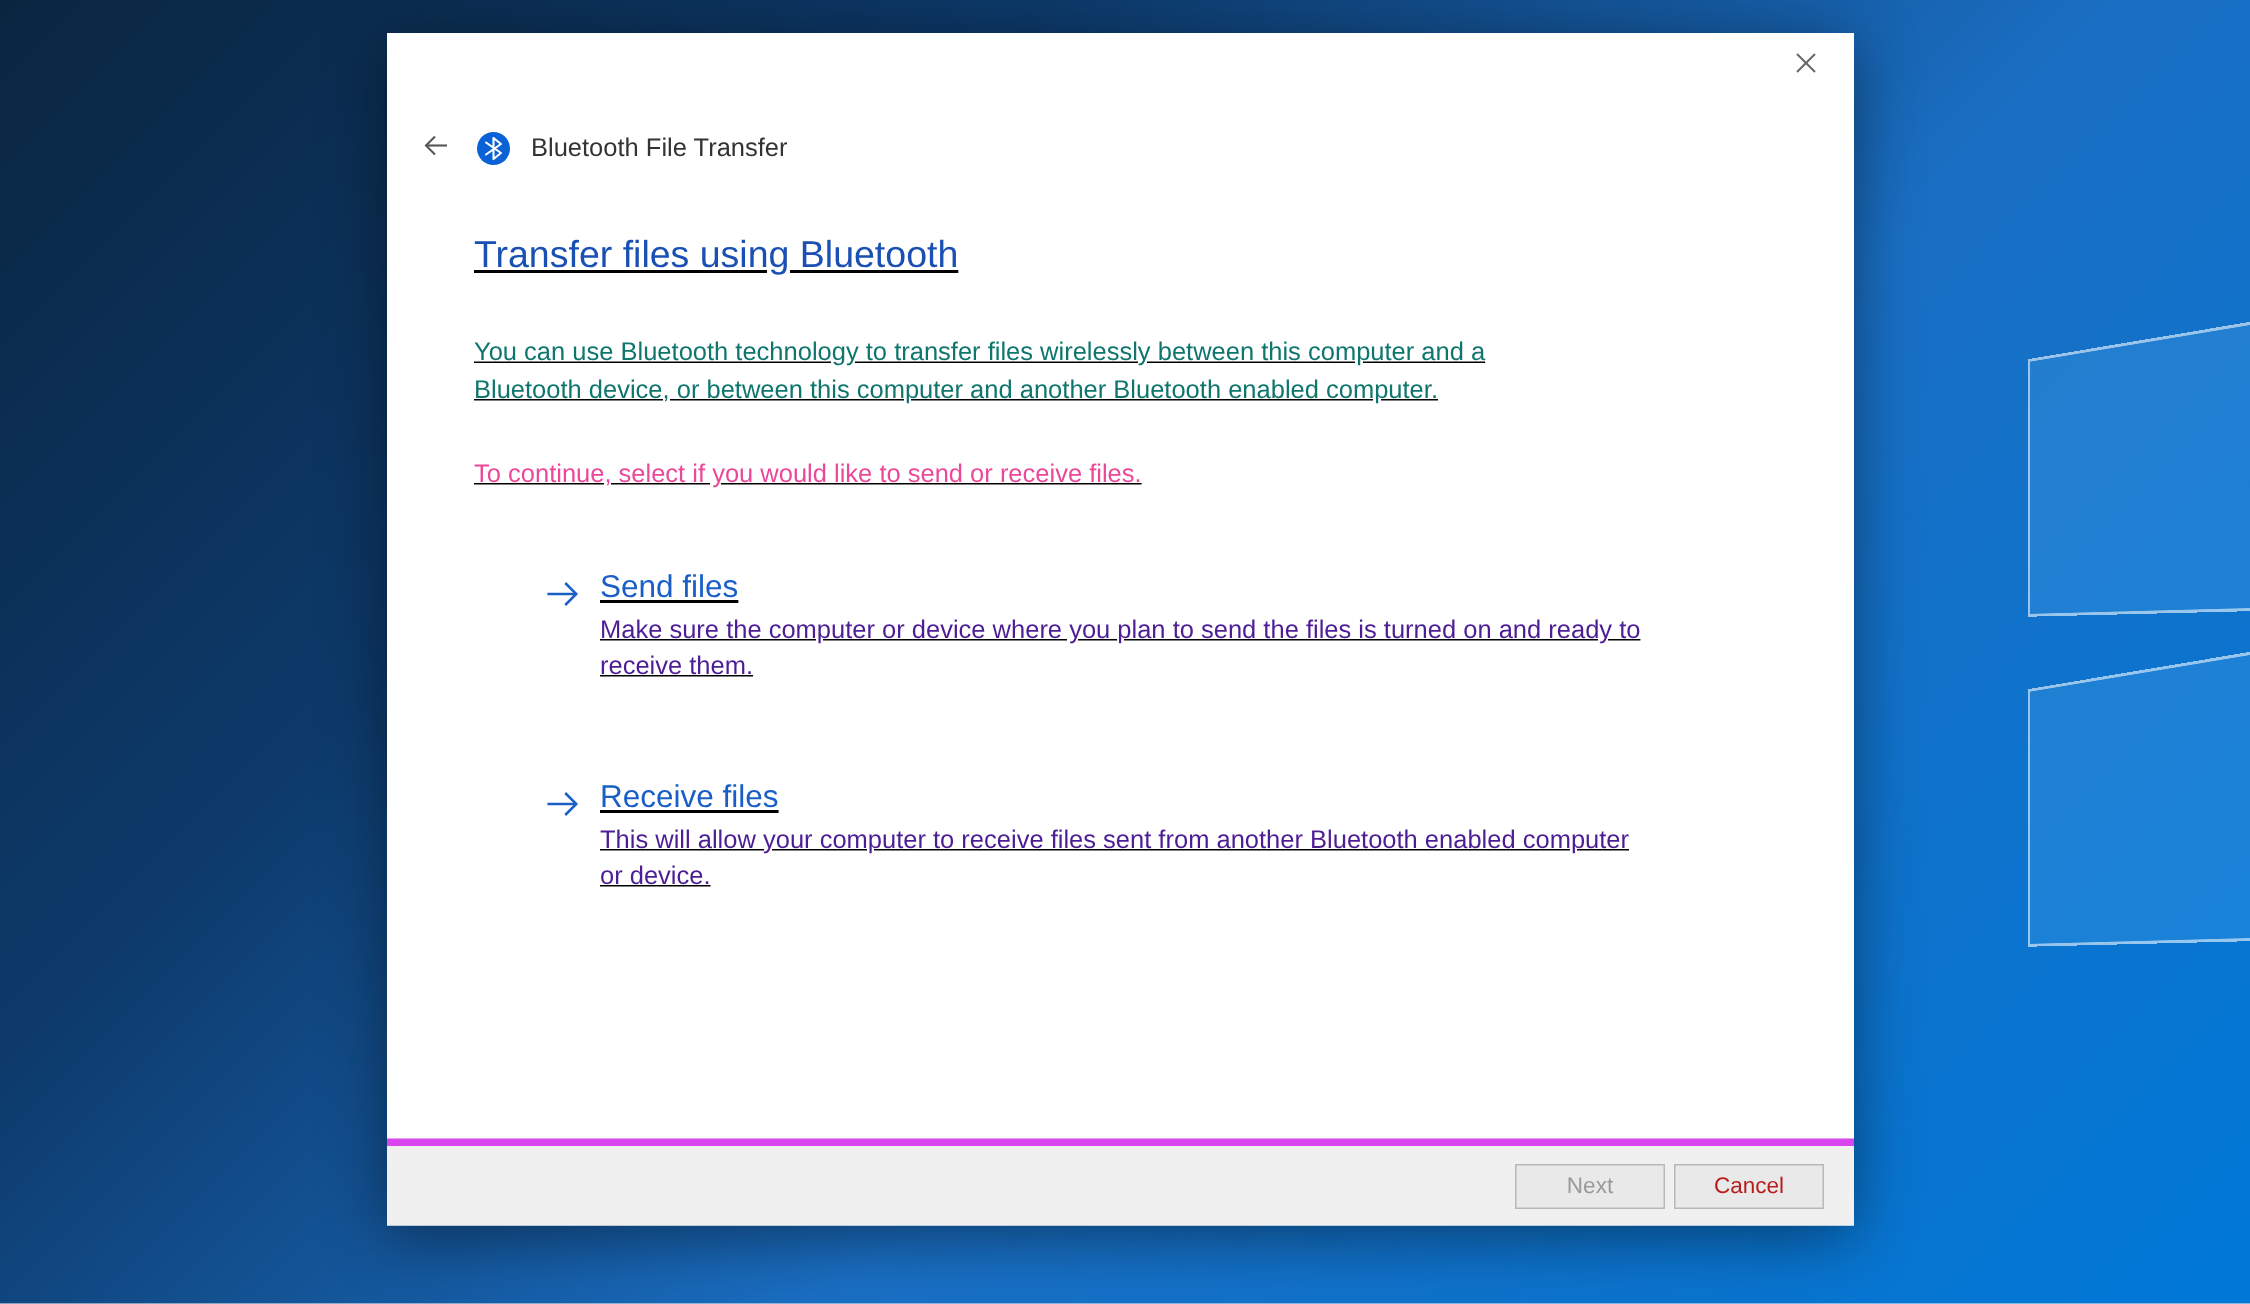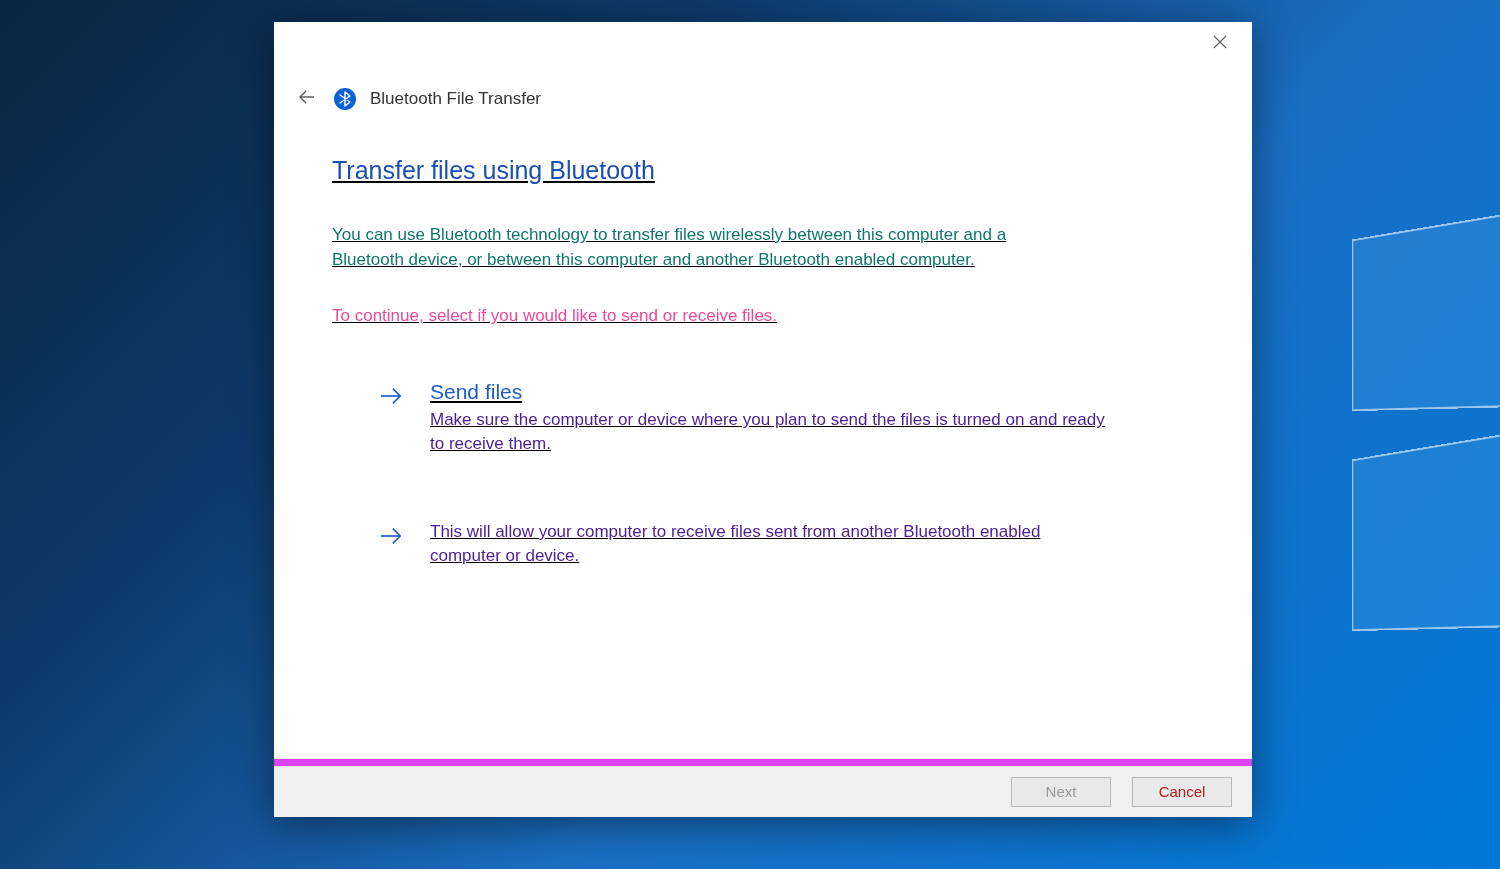--- a/index.html
+++ b/index.html
@@ -42,21 +42,20 @@
     .wizard {
       position: absolute;
       left: 258px;
       top: 22px;
       width: 978px;
       height: 795px;
       background: #ffffff;
       box-shadow: 0 8px 40px rgba(0,0,0,0.45);
       display: flex;
       flex-direction: column;
-      margin-left: 16px;
     }
     .titlebar {
       height: 44px;
       display: flex;
       justify-content: flex-end;
       align-items: center;
       padding-right: 12px;
     }
     .close-btn {
       width: 40px;
@@ -124,21 +123,21 @@
       max-width: 720px;
     }
     .continue-text {
       font-size: 17px;
       color: #ec4899;
       margin-bottom: 48px;
     }
 
     .option {
       display: flex;
-      gap: 28px;
+      gap: 14px;
       padding: 6px 0 6px 48px;
       margin-bottom: 52px;
       cursor: pointer;
       max-width: 780px;
     }
     .option-arrow {
       color: #1a5fc7;
       flex-shrink: 0;
       margin-top: 6px;
     }
@@ -152,25 +151,25 @@
     }
     .option-desc {
       font-size: 17px;
       line-height: 1.4;
       color: #4c1d95;
     }
 
     .footer {
       height: 58px;
       background: #f0f0f0;
-      border-top: 7px solid #d946ef;
+      border-top: 5px solid #d946ef;
       display: flex;
       justify-content: flex-end;
       align-items: center;
-      gap: 21px;
+      gap: 6px;
       padding: 0 20px;
     }
     .btn {
       min-width: 100px;
       height: 30px;
       border: 1px solid #b8b8b8;
       background: #e9e9e9;
       font-size: 15px;
       font-family: inherit;
       color: #b91c1c;
@@ -235,20 +234,21 @@
     </div>
 
     <div class="option">
       <div class="option-arrow">
         <svg viewBox="0 0 24 20" stroke="currentColor" stroke-width="1.8" fill="none">
           <line x1="1" y1="10" x2="22" y2="10"></line>
           <polyline points="14,2 22,10 14,18"></polyline>
         </svg>
       </div>
       <div class="option-body">
+        <div class="option-title">Receive files</div>
         <div class="option-desc">This will allow your computer to receive files sent from another Bluetooth enabled computer or device.</div>
       </div>
     </div>
   </div>
 
   <div class="footer">
     <button class="btn disabled">Next</button>
     <button class="btn">Cancel</button>
   </div>
 

